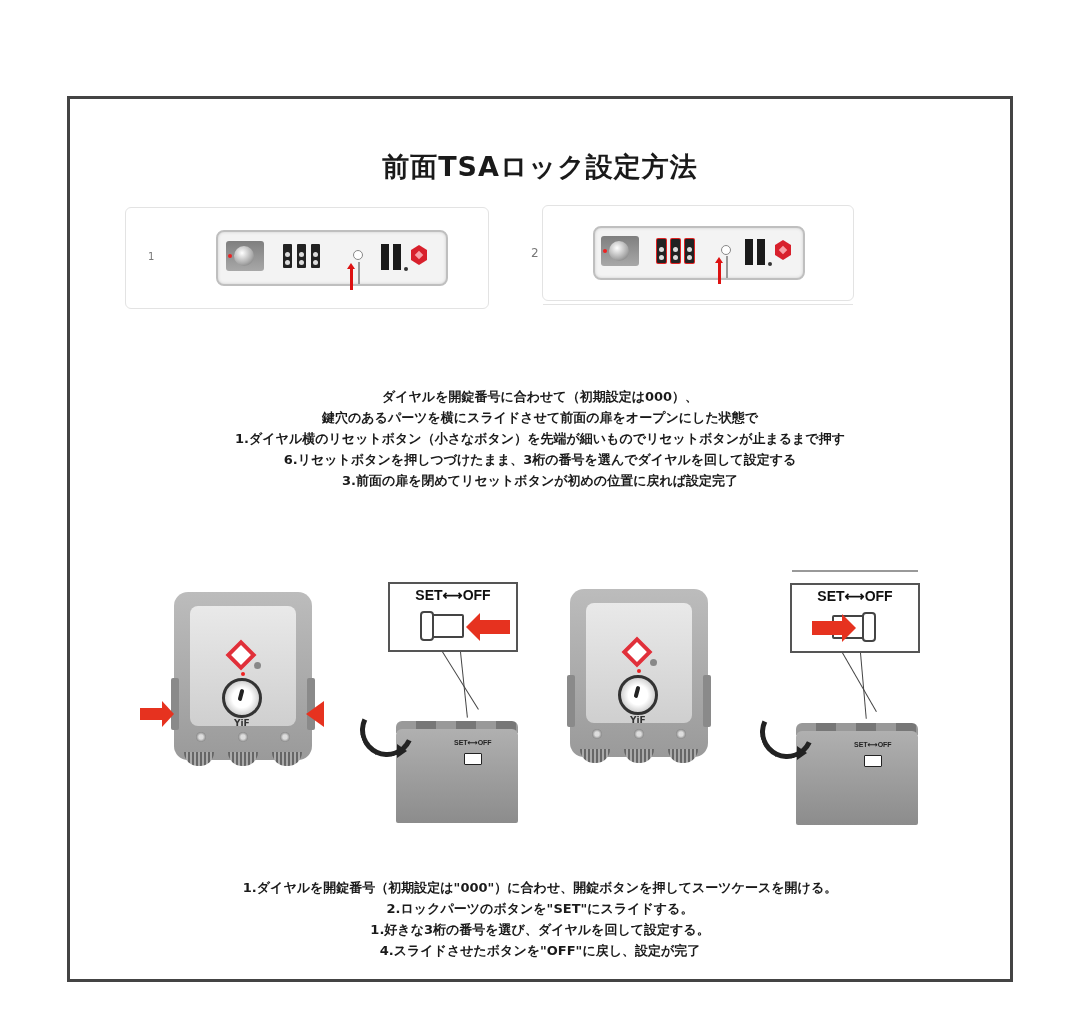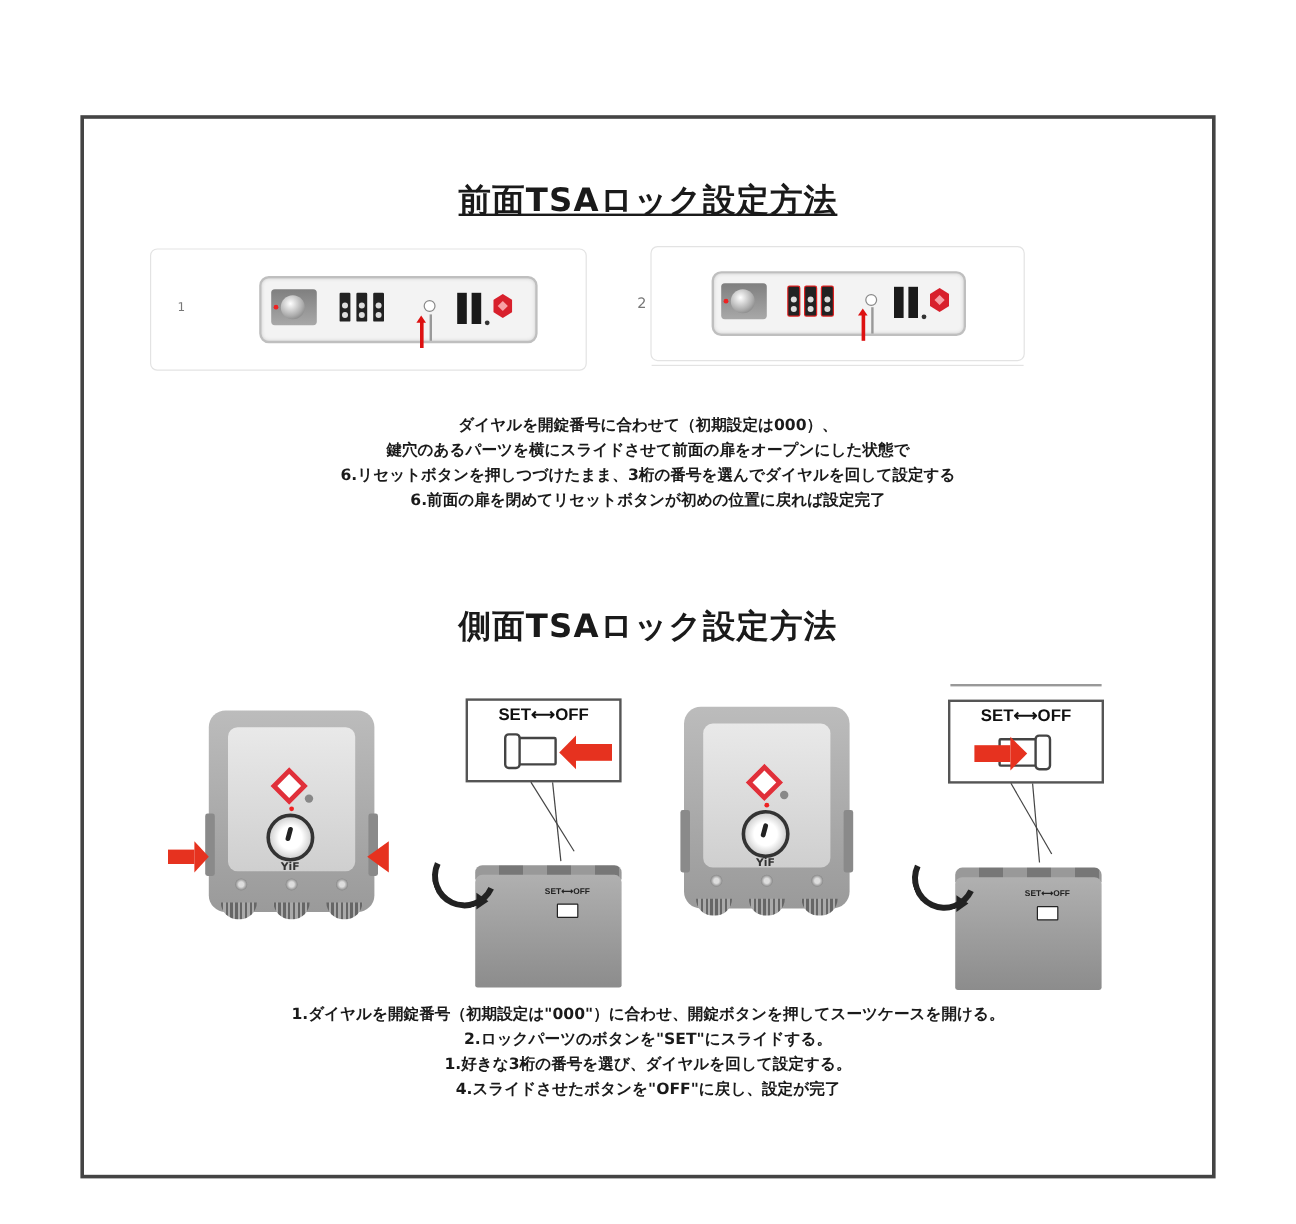--- a/index.html
+++ b/index.html
@@ -3,21 +3,21 @@
 <meta charset="utf-8">
 <style>
   html, body { margin:0; padding:0; background:#ffffff; }
   body { width:1080px; height:1020px; position:relative; overflow:hidden;
          font-family:"DejaVu Sans", "Liberation Sans", sans-serif; color:#111; }
   .frame { position:absolute; left:67px; top:96px; width:940px; height:880px;
            border:3px solid #444; background:#fff; box-sizing:content-box; }
   .heading { position:absolute; left:0; width:100%; text-align:center;
              font-size:27px; font-weight:bold; letter-spacing:1px; color:#1a1a1a; }
   .textblock { position:absolute; left:0; width:100%; text-align:center;
-               font-size:13px; font-weight:bold; line-height:21px; color:#1a1a1a; }
+               font-size:13px; font-weight:bold; line-height:21px; color:#1a1a1a;margin-top:42px; }
   .textblock div { white-space:nowrap; }
 
   
   .panel { position:absolute; border:1px solid #e3e3e3; border-radius:6px; background:#fff; }
   .panel-num { position:absolute; font-size:10px; color:#777; }
   .lockbar { position:absolute; border:2px solid #bfbfbf; border-radius:8px; background:#f3f3f3;
              box-shadow: inset 0 0 3px #ccc; }
   .keypad { position:absolute; width:38px; height:30px; background:linear-gradient(#7f7f7f,#a8a8a8);
             border-radius:3px; }
   .keycircle { position:absolute; left:8px; top:5px; width:20px; height:20px; border-radius:50%;
@@ -71,21 +71,21 @@
   .curvearrow { position:absolute; width:44px; height:44px; border:5px solid #222; border-color:transparent transparent #222 #222; border-radius:50%; transform:rotate(-20deg); }
   .curvehead { position:absolute; width:0; height:0; border-top:7px solid transparent; border-bottom:7px solid transparent; border-left:10px solid #222; }
   .leader { position:absolute; width:1px; background:#444; transform-origin:top left; }
   .topline { position:absolute; height:2px; background:#999; }
 </style>
 </head>
 <body>
 
 <div class="frame">
 
-  <div class="heading" style="top:50px;text-decoration:underline;">前面TSAロック設定方法</div>
+  <div class="heading" style="top:50px;">前面TSAロック設定方法</div>
 
   <div class="panel" style="left:55px; top:108px; width:362px; height:100px;">
     <div class="panel-num" style="left:22px; top:43px;">1</div>
     <div class="lockbar" style="left:90px; top:22px; width:228px; height:52px;">
       <div class="keypad" style="left:8px; top:9px;">
         <div class="keycircle"></div>
           <div class="keydot"></div>
       </div>
       <div class="dial" style="left:65px; top:12px;"></div>
       <div class="dial" style="left:79px; top:12px;"></div>
@@ -117,25 +117,25 @@
       <div class="slot" style="left:162px; top:11px;"></div>
       <div class="tinydot" style="left:173px; top:34px;"></div>
       <div class="tsamark" style="left:180px; top:12px;"></div>
     </div>
   </div>
   <div class="topline" style="left:473px; top:205px; width:310px; height:1px; background:#e3e3e3;"></div>
 
   <div class="textblock" style="top:245px;">
     <div>ダイヤルを開錠番号に合わせて（初期設定は000）、</div>
     <div>鍵穴のあるパーツを横にスライドさせて前面の扉をオープンにした状態で</div>
+    <div>1.ダイヤル横のリセットボタン（小さなボタン）を先端が細いものでリセットボタンが止まるまで押す</div>
     <div>6.リセットボタンを押しつづけたまま、3桁の番号を選んでダイヤルを回して設定する</div>
-    <div>6.前面の扉を閉めてリセットボタンが初めの位置に戻れば設定完了</div>
-  </div>
-
-  <div class="heading" style="top:405px;">側面TSAロック設定方法</div>
+    <div>3.前面の扉を閉めてリセットボタンが初めの位置に戻れば設定完了</div>
+  </div>
+
 
   <div class="sidelock" style="left:104px; top:493px;">
     <div class="sideinner"></div>
     <div class="sidegrip" style="left:-3px;"></div>
     <div class="sidegrip" style="right:-3px;"></div>
     <div class="diamond" style="left:56px; top:52px;"></div>
     <div class="regmark" style="left:80px; top:70px;"></div>
     <div class="reddot" style="left:67px; top:80px;"></div>
     <div class="keyring" style="left:48px; top:86px;"></div>
     <div class="brand" style="left:60px; top:126px;">YiF</div>

